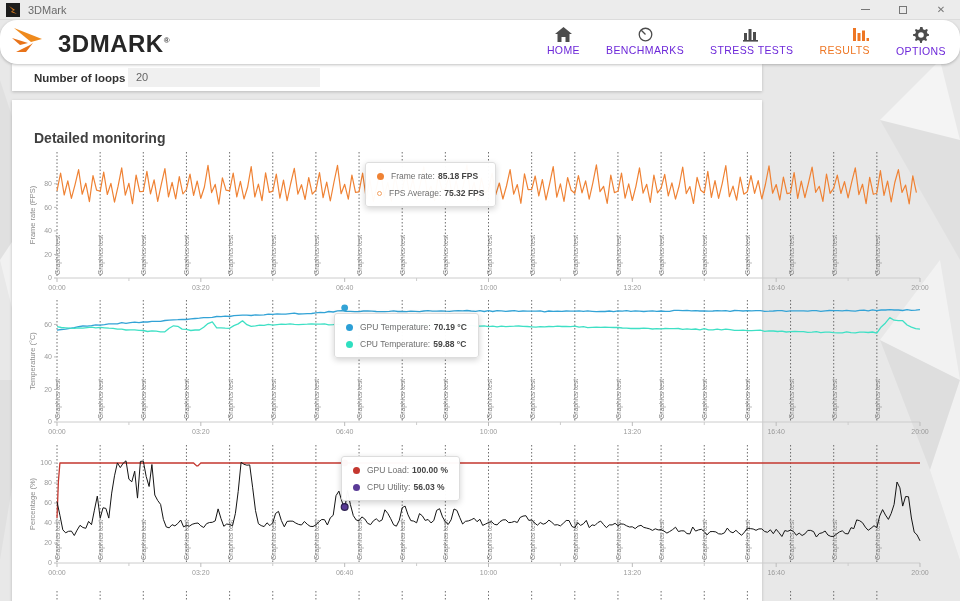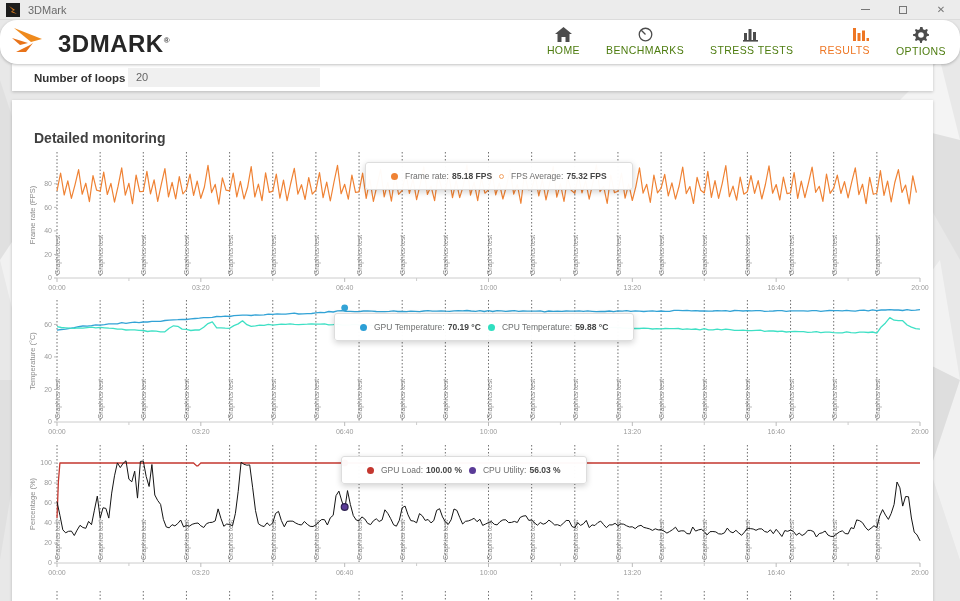--- a/index.html
+++ b/index.html
@@ -15,36 +15,36 @@
   .tb-btn { width:38px; height:100%; display:flex; align-items:center; justify-content:center; color:#777; font-size:10px; cursor:default; }
   .glyph-min { width:9px; height:1px; background:#777; display:inline-block; }
   .glyph-max { width:8px; height:8px; border:1px solid #777; display:inline-block; }
 
   
   .header { position:absolute; left:0; top:20px; width:960px; height:44px; background:#ffffff; box-shadow:0 1px 3px rgba(0,0,0,.25); z-index:4; display:flex; align-items:center;border-radius:17px; }
   .logo { display:flex; align-items:flex-start; margin-left:12px; }
   .brand { font-size:24px; font-weight:bold; color:#262626; letter-spacing:.5px; margin-left:4px; line-height:30px; }
   .brand sup { font-size:8px; color:#444; }
   nav.mainnav { margin-left:auto; margin-right:14px; display:flex; gap:26px; }
-  .nav-item { display:flex; flex-direction:column; align-items:center; gap:2px; color:#4d7c0f; cursor:pointer; }
+  .nav-item { display:flex; flex-direction:column; align-items:center; gap:2px; color:#6d28d9; cursor:pointer; }
   .nav-item .nlabel { font-size:10.5px; letter-spacing:.4px; }
   .nav-item.active { color:#ee7623;align-items:flex-end; }
   .nav-item svg { display:block; }
 
   
-  .card { position:absolute; left:12px; width:921px; background:#ffffff; box-shadow:0 1px 3px rgba(0,0,0,.2); z-index:2; }
+  .card { position:absolute; left:12px; width:750px; background:#ffffff; box-shadow:0 1px 3px rgba(0,0,0,.2); z-index:2; }
   .loops-card { top:64px; height:27px; display:flex; align-items:center; }
   .loops-label { font-size:11.5px; font-weight:bold; color:#333; margin-left:22px; width:94px; }
   .loops-input { width:192px; height:19px; background:#f0f0f0; color:#666; font-size:11px; line-height:19px; padding-left:8px; }
   .monitor-card { top:100px; height:520px; }
   .monitor-title { font-size:14px; font-weight:bold; color:#3f3f3f; position:absolute; left:22px; top:30px; }
   .chart-svg { position:absolute; left:10px; width:910px; }
 
   
-  .tooltip { position:absolute; background:rgba(255,255,255,.97); border:1px solid #ddd; border-radius:3px; box-shadow:0 2px 6px rgba(0,0,0,.18); padding:8px 25px; z-index:6; display:flex; flex-direction:row; gap:7px; }
+  .tooltip { position:absolute; background:rgba(255,255,255,.97); border:1px solid #ddd; border-radius:3px; box-shadow:0 2px 6px rgba(0,0,0,.18); padding:8px 11px; z-index:6; display:flex; flex-direction:column; gap:7px; }
   .tt-row { display:flex; align-items:center; font-size:8.5px; color:#6e6e6e; white-space:nowrap; }
   .tt-row b { color:#454545; margin-left:3px; }
   .dot { width:7px; height:7px; border-radius:50%; margin-right:7px; flex:0 0 auto; }
   .dot.hollow { background:#fff !important; border:1.5px solid #f3a262; width:5px; height:5px; }
 </style>
 </head>
 <body>
 
 <div class="page">
 

